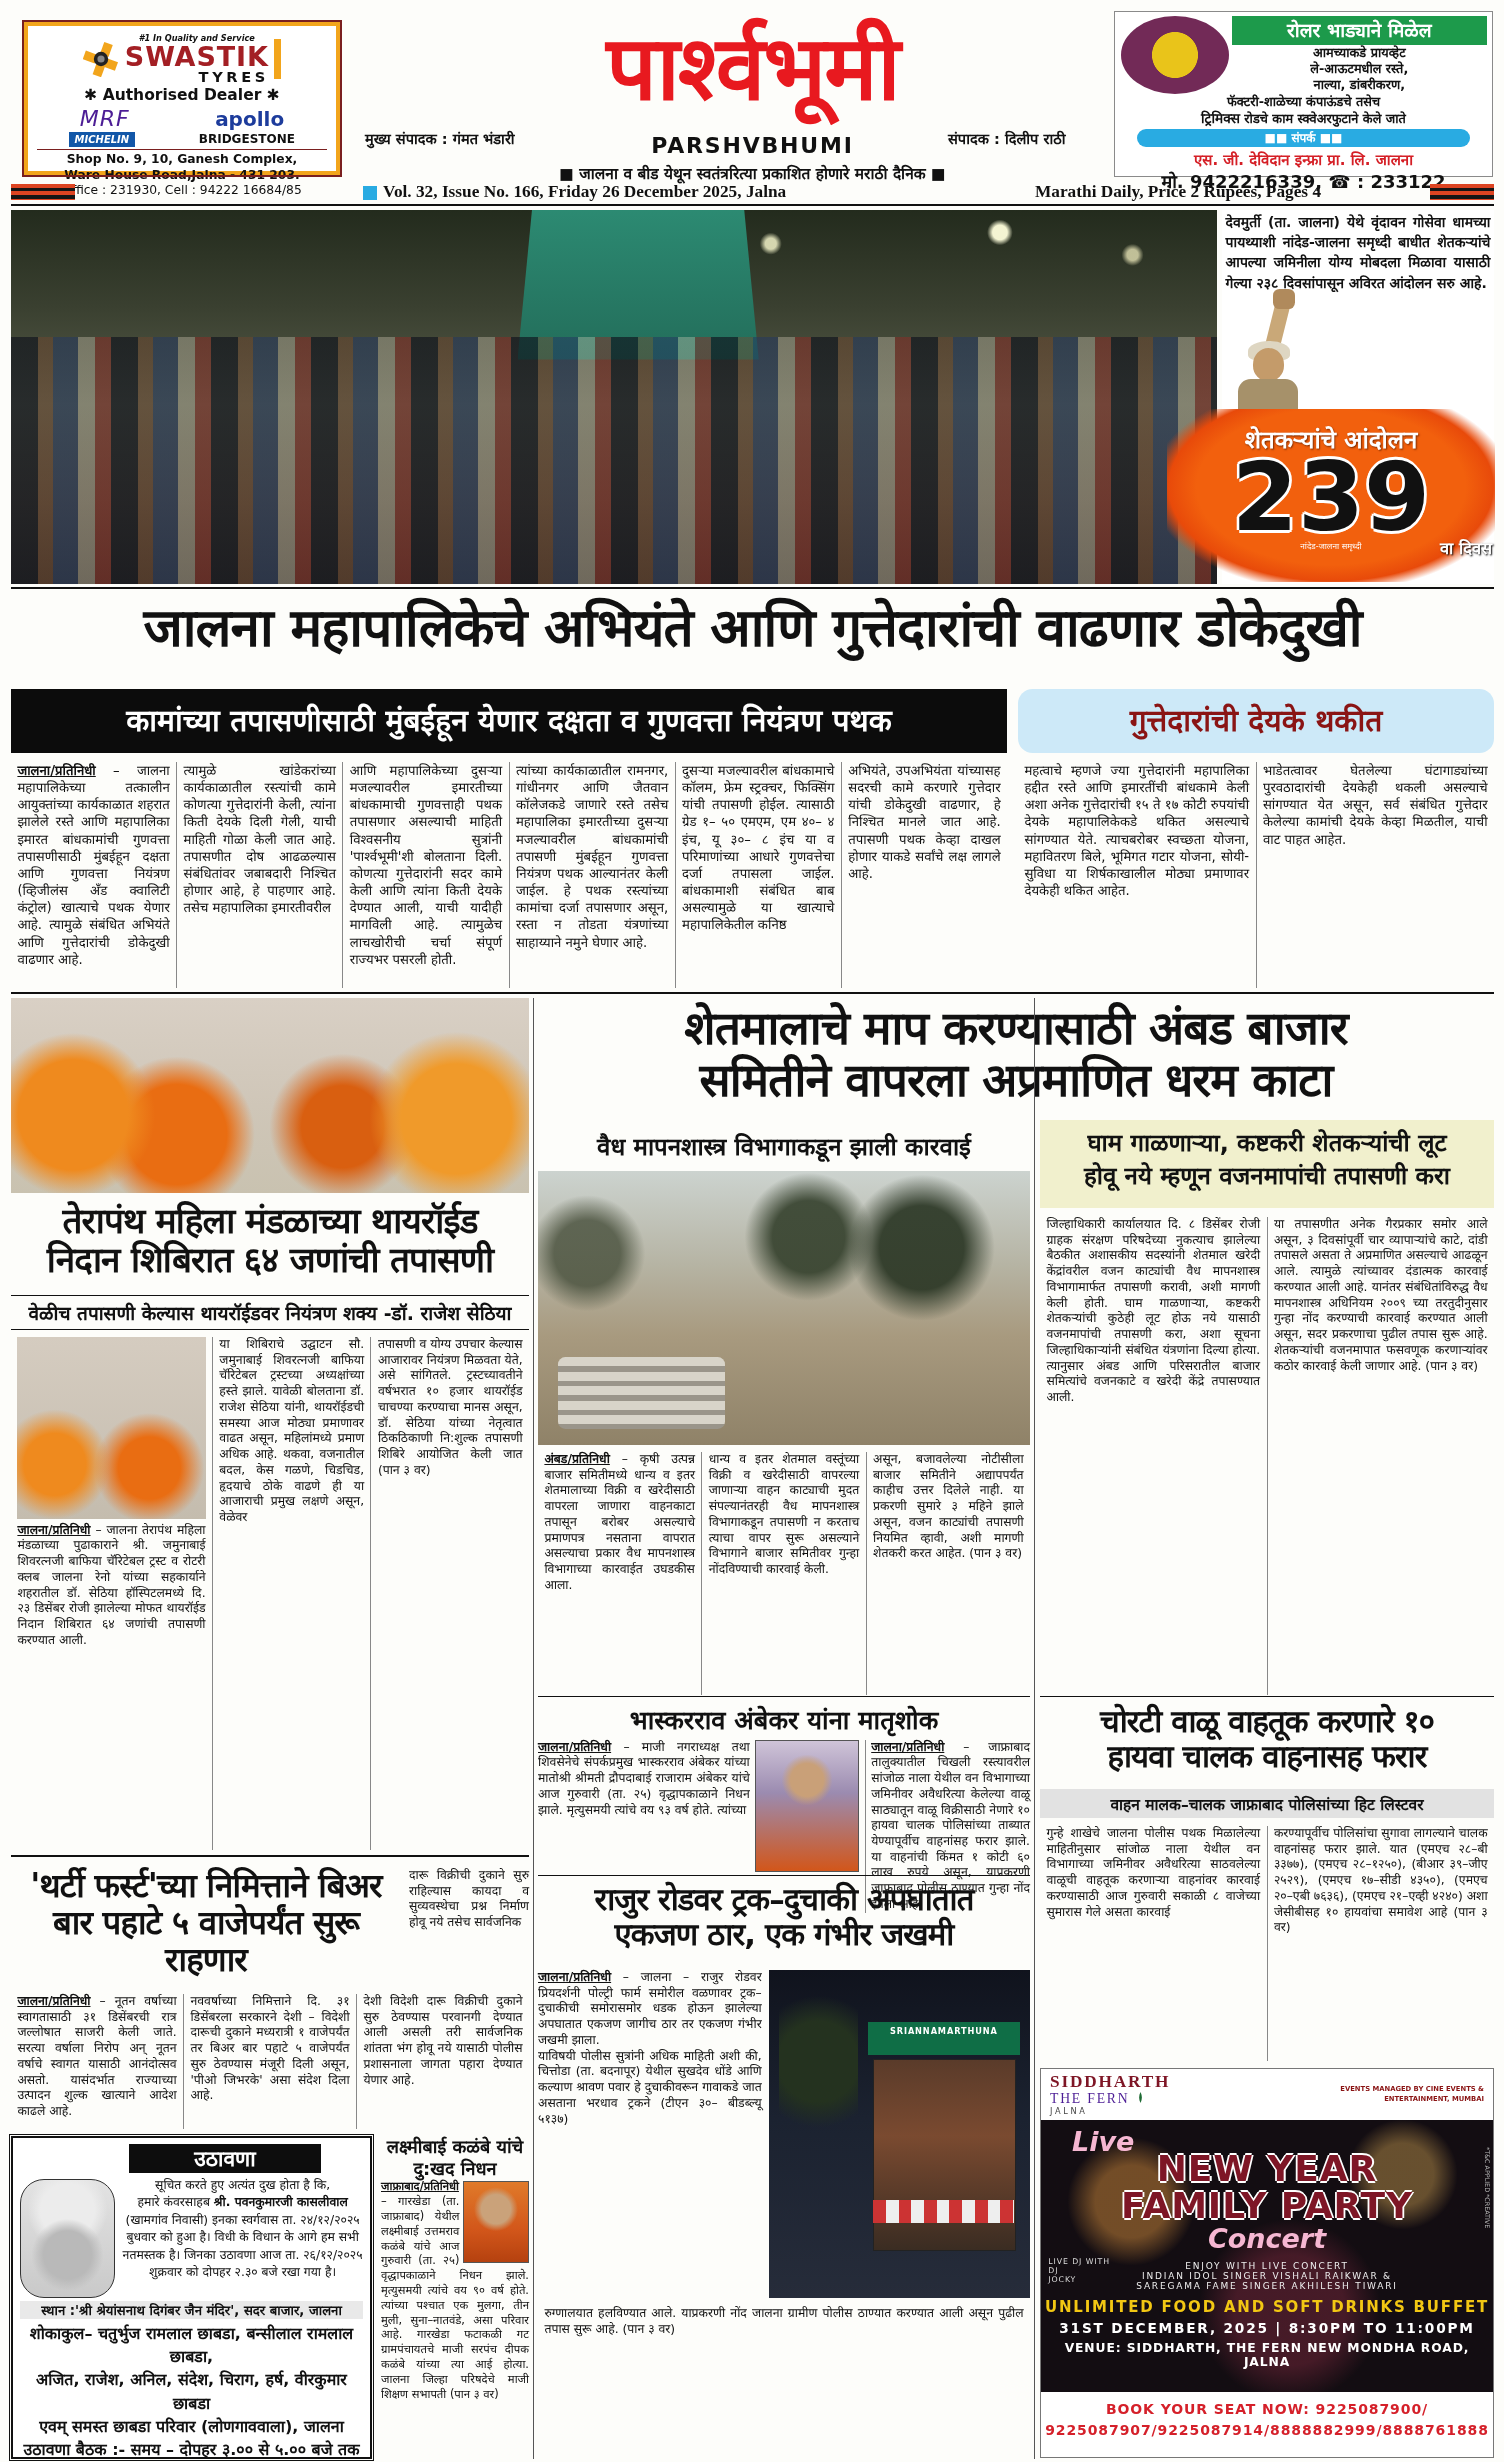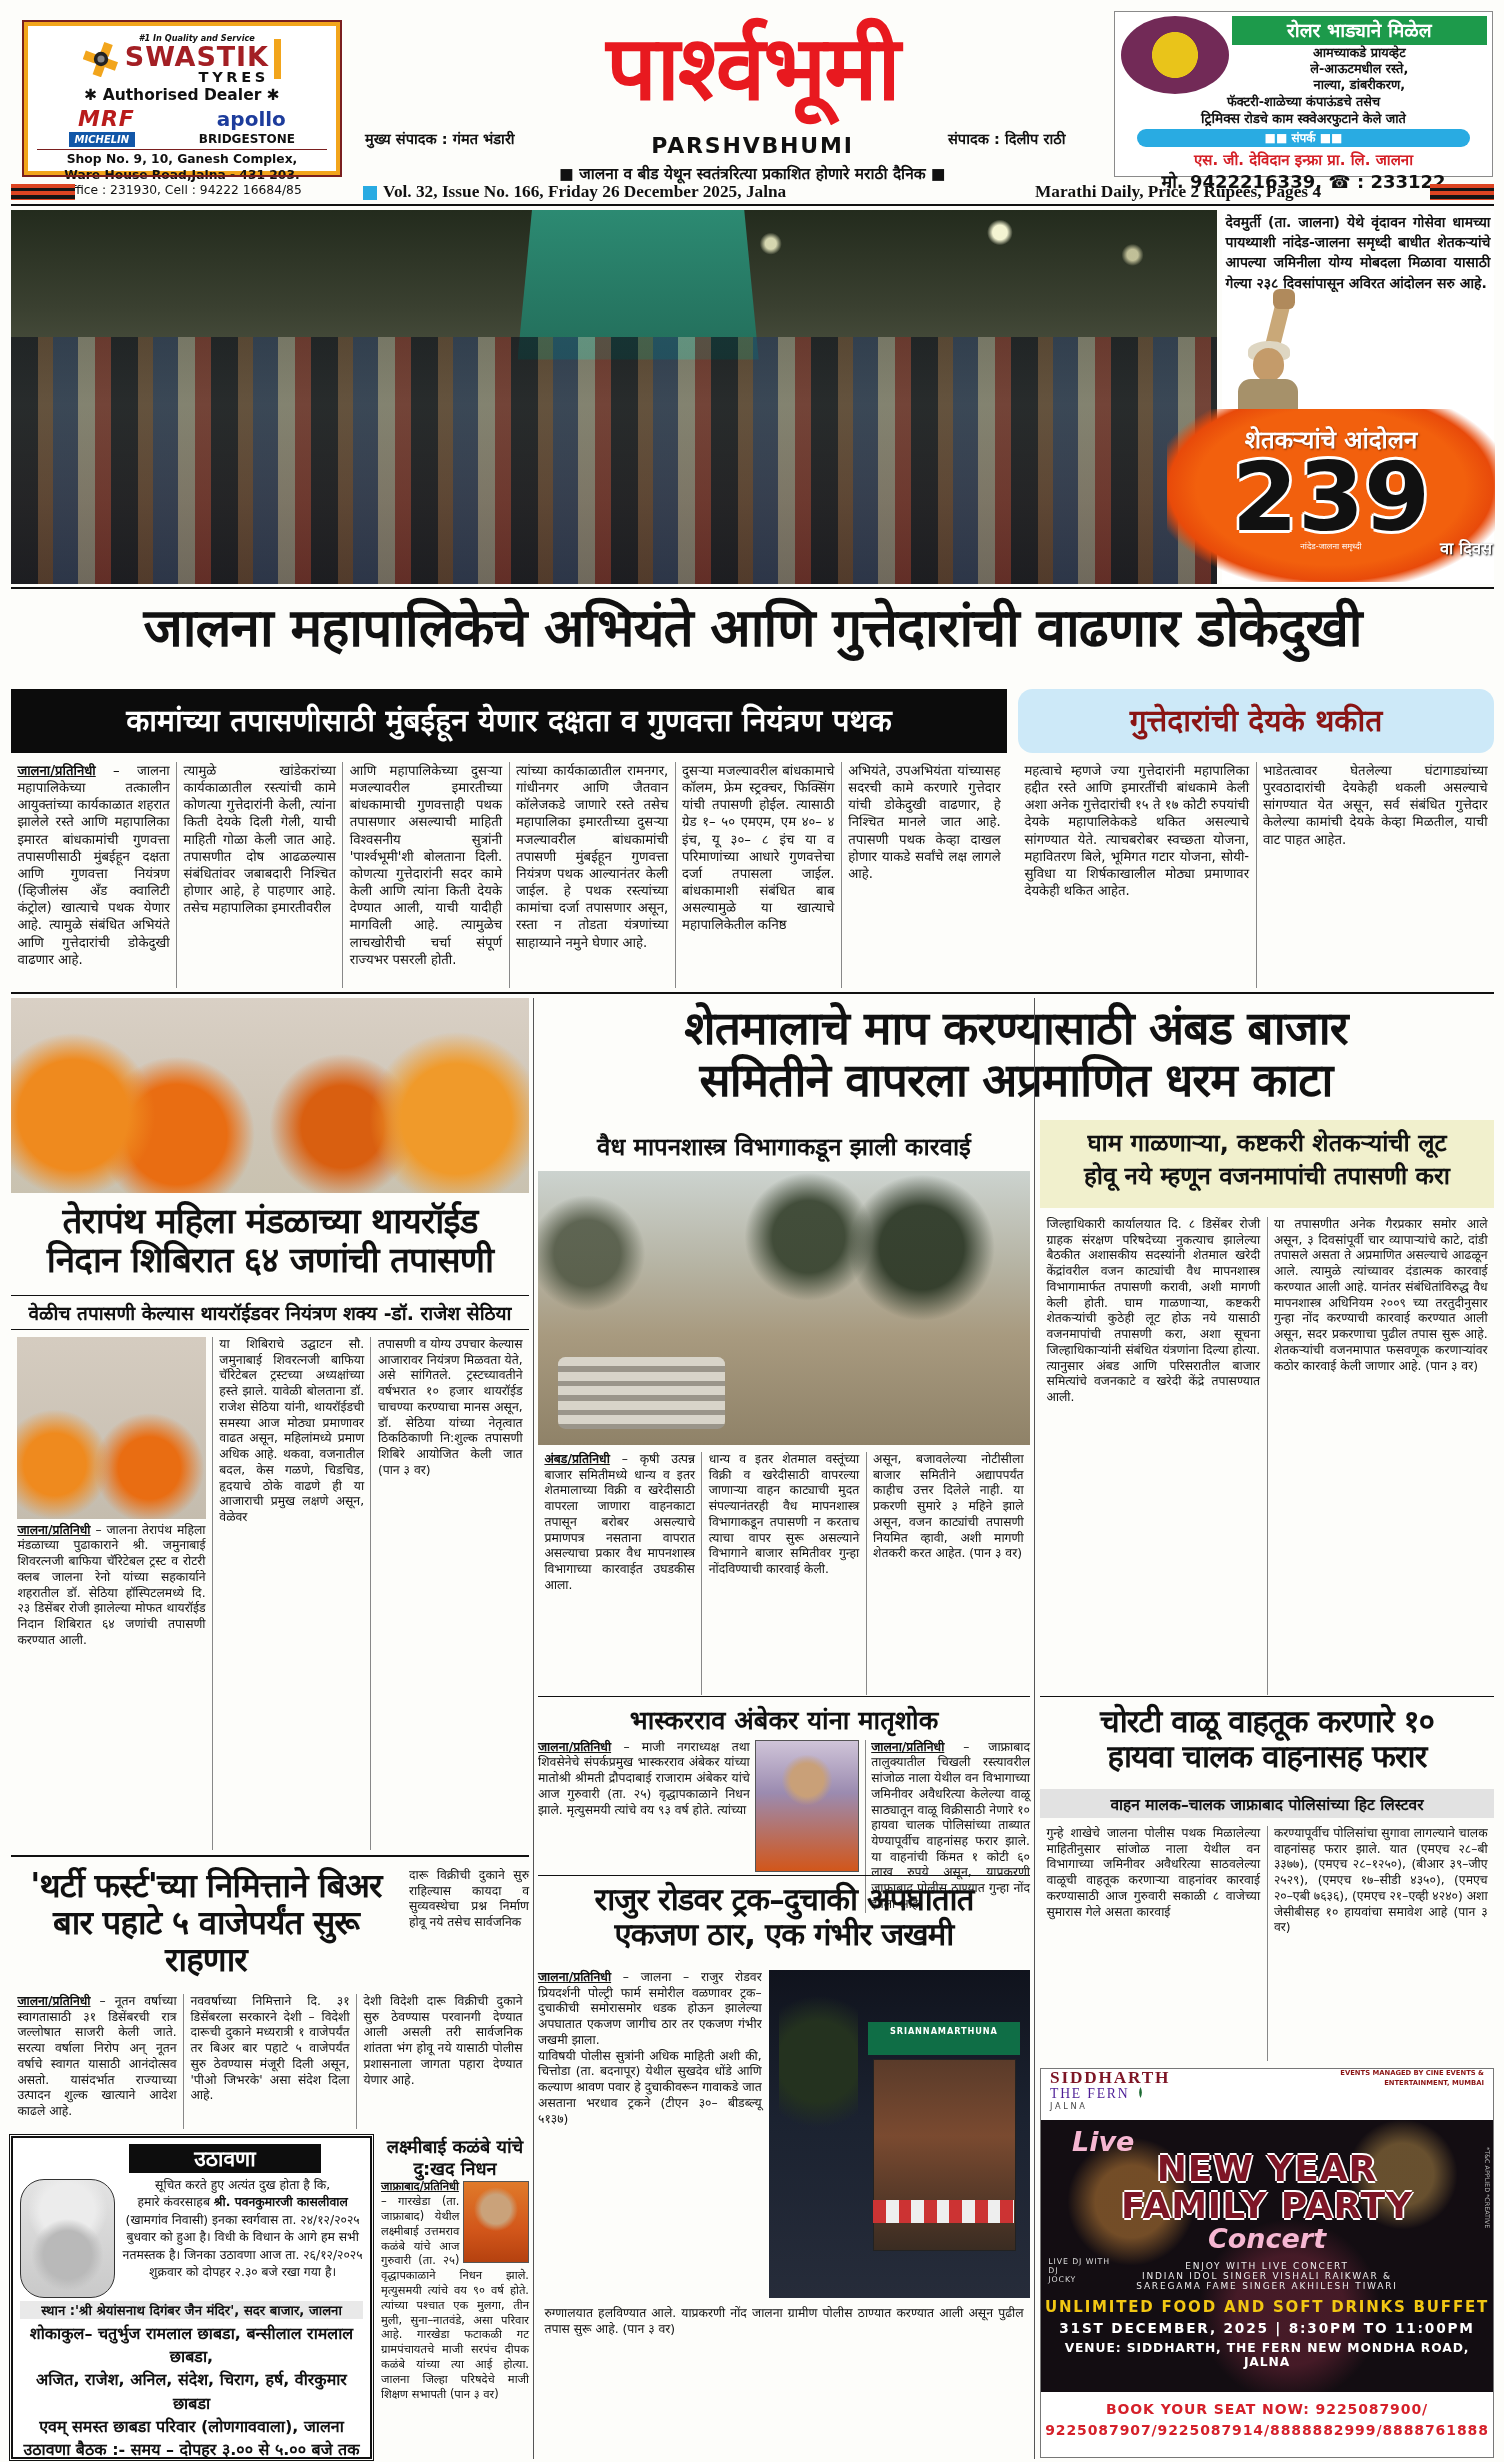--- a/index.html
+++ b/index.html
@@ -17,21 +17,21 @@
   .colrow{display:flex;}
   .colrow > div{border-right:0.9px solid #888;padding:0 6.4px;flex:1;}
   .colrow > div:last-child{border-right:none;}
   .rule2{background:#111;height:1.8px;}
   .vline{background:#555;width:0.9px;}
   
   #swastik{border:4.6px solid #f2a51c;outline:2.7px solid #7a1f1f;background:#fff;padding:7px 9px;text-align:center;}
   .sw-name{color:#a31f24;font-weight:bold;font-size:27px;letter-spacing:0.9px;line-height:1;}
   .sw-tyres{color:#111;font-weight:bold;font-size:14.6px;letter-spacing:3.6px;line-height:1;}
   .sw-tag{font-size:8.2px;font-style:italic;font-weight:bold;}
-  .brand-mrf{color:#b91c1c;font-weight:bold;font-size:22px;font-style:italic;letter-spacing:0.9px;}
+  .brand-mrf{color:#4c1d95;font-weight:normal;font-size:22px;font-style:italic;letter-spacing:0.9px;}
   .brand-apollo{color:#1d3c9c;font-weight:bold;font-size:20px;}
   .brand-michelin{background:#1257a8;color:#fff;font-weight:bold;font-size:10px;padding:1.8px 5.5px;font-style:italic;}
   .brand-bs{color:#111;font-weight:bold;font-size:12px;}
   #roller{border:1.8px solid #8a8a8a;background:#fff;padding:3.6px 5.5px;}
   .roller-head{background:#1d9a4b;color:#fff;font-weight:bold;font-size:19px;text-align:center;padding:1.8px 0;}
   .roller-line{font-weight:bold;font-size:12.8px;text-align:center;line-height:1.25;}
   .roller-pill{background:#29abe2;color:#fff;font-weight:bold;font-size:12px;text-align:center;border-radius:11px;padding:0.9px 0;margin:1.8px 16.4px;}
   .roller-co{color:#d51f26;font-weight:bold;font-size:15px;text-align:center;}
   .roller-ph{font-weight:bold;font-size:18px;text-align:center;}
   .masthead-title{color:#e8191f;font-weight:bold;font-size:89px;line-height:1;letter-spacing:-1.8px;}
@@ -355,21 +355,21 @@
     <div>चोरटी वाळू वाहतूक करणारे १०</div>
     <div>हायवा चालक वाहनासह फरार</div>
   </div>
   <div class="abs gray-bar" style="left:1040px;top:1789px;width:454px;padding:3.6px 0;">वाहन मालक–चालक जाफ्राबाद पोलिसांच्या हिट लिस्टवर</div>
   <div class="abs colrow sm-txt j dev" style="left:1040px;top:1826px;width:454px;height:235px;">
     <div>गुन्हे शाखेचे जालना पोलीस पथक मिळालेल्या माहितीनुसार सांजोळ नाला येथील वन विभागाच्या जमिनीवर अवैधरित्या साठवलेल्या वाळूची वाहतूक करणाऱ्या वाहनांवर कारवाई करण्यासाठी आज गुरुवारी सकाळी ८ वाजेच्या सुमारास गेले असता कारवाई</div>
     <div>करण्यापूर्वीच पोलिसांचा सुगावा लागल्याने चालक वाहनांसह फरार झाले. यात (एमएच २८–बी ३३७७), (एमएच २८–१२५०), (बीआर ३९–जीए २५२९), (एमएच १७–सीडी ४३५०), (एमएच २०–एबी ७६३६), (एमएच २१–एव्ही ४२४०) अशा जेसीबीसह १० हायवांचा समावेश आहे (पान ३ वर)</div>
   </div>
 
   <div id="fern" class="abs" style="left:1040px;top:2068px;width:454px;height:390px;">
-    <div style="display:flex;justify-content:space-between;height:51px;padding:0 9px;">
+    <div style="display:flex;justify-content:space-between;align-items:center;height:51px;padding:0 9px;">
       <div>
         <div class="fern-logo1">SIDDHARTH</div>
         <div class="fern-logo2"><span>THE FERN</span> <svg width="11" height="11" viewBox="0 0 12 12">
               <path d="M6 0 C8 4 8 8 6 12 C4 8 4 4 6 0" fill="#1e6b33"></path>
             </svg></div>
         <div style="font-size:8.2px;letter-spacing:2.7px;color:#444;">JALNA</div>
       </div>
       <div style="width:155px;font-size:6.8px;color:#8a1414;font-weight:bold;text-align:right;line-height:1.4;">EVENTS MANAGED BY CINE EVENTS &amp; ENTERTAINMENT, MUMBAI</div>
     </div>
     <div class="fern-dark" style="height:272px;">

